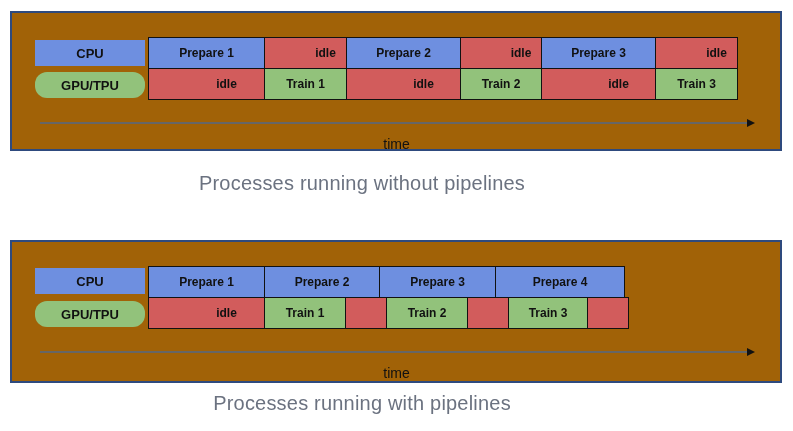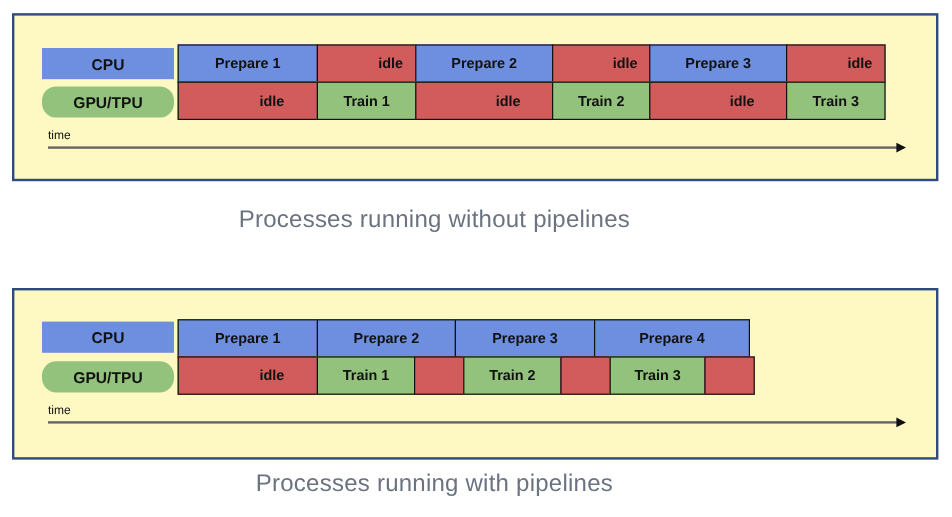--- a/index.html
+++ b/index.html
@@ -2,21 +2,21 @@
 <html><head>
 <meta charset="utf-8">
 <style>
   html,body { margin:0; padding:0; background:#ffffff; }
   .page {
     position:relative; width:793px; height:431px; background:#ffffff;
     font-family:"Liberation Sans", sans-serif; overflow:hidden;
   }
   .panel {
     position:absolute; left:10px; width:772px; box-sizing:border-box;
-    border:2px solid var(--frame); background:#fef9c3;
+    border:2px solid var(--frame); background:#a16207;
   }
   #panel-without { top:11px; height:140px; }
   #panel-with    { top:240px; height:143px; }
 
   .legend-box {
     position:absolute; left:23px; width:110px; height:26px;
     display:flex; align-items:center; justify-content:center;
     font-size:13px; font-weight:700; color:#111;
   }
   .legend-cpu { top:27px; }
@@ -42,22 +42,22 @@
     position:absolute; left:28px; top:109px; width:713px; height:2px;
     background:var(--axis);
   }
   .axis .arrowhead {
     position:absolute; right:-2px; top:-3px; width:0; height:0;
     border-left:8px solid #111;
     border-top:4px solid transparent;
     border-bottom:4px solid transparent;
   }
   .axis-label {
-    position:absolute; left:28px; top:95px; width:713px;
-    font-size:10px; color:#111;
+    position:absolute; left:28px; top:123px; width:713px;
+    text-align:center; font-size:14px; color:#111;
   }
   .caption {
     position:absolute; left:0; width:724px; text-align:center;
     font-size:20px; color:var(--captioncolor); letter-spacing:0.2px;
   }
   #caption-without { top:172px; }
   #caption-with    { top:392px; }
 </style>
 </head>
 <body>

